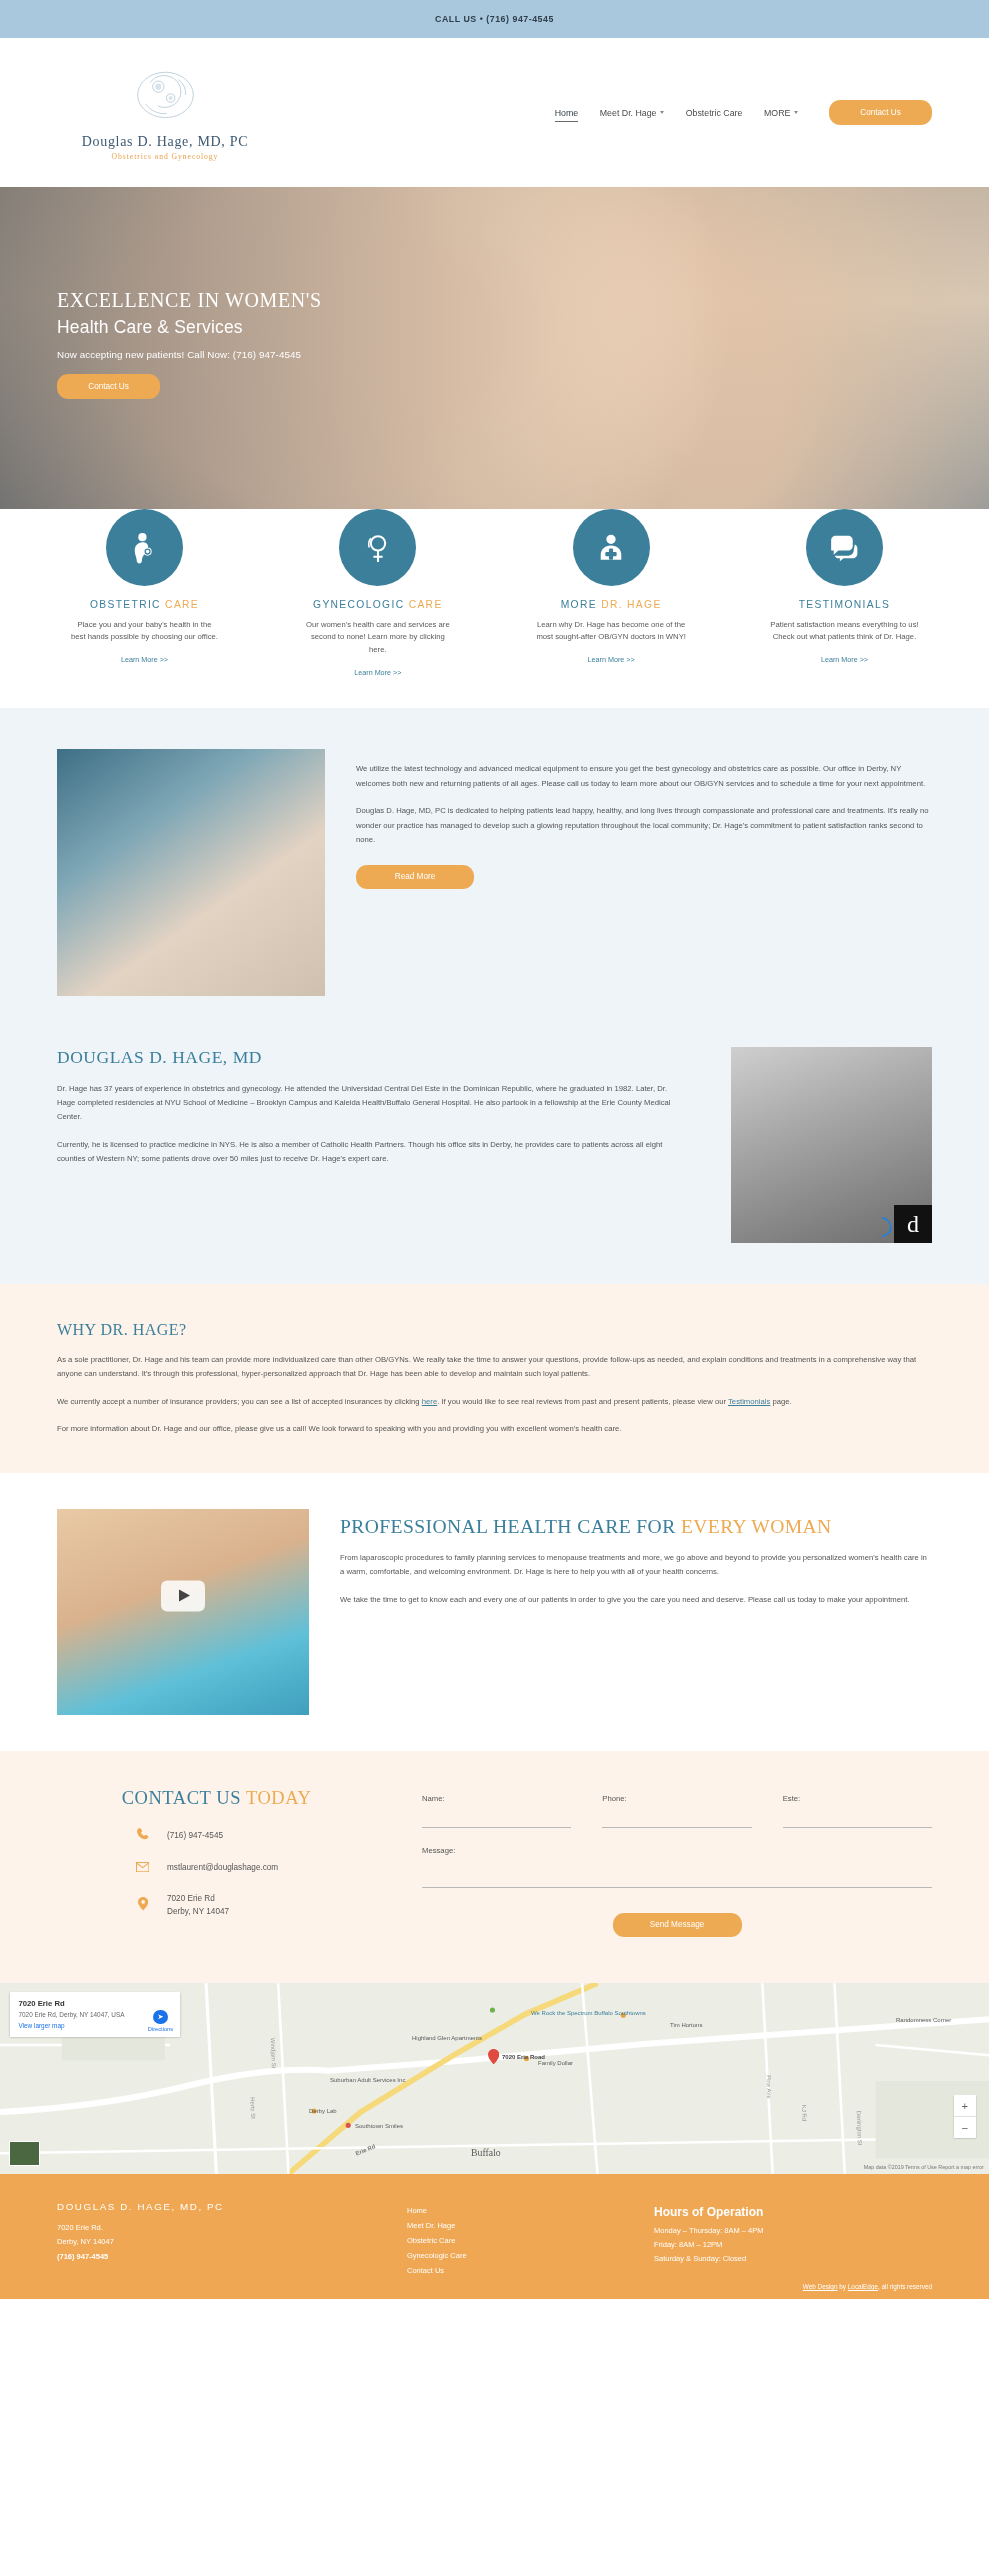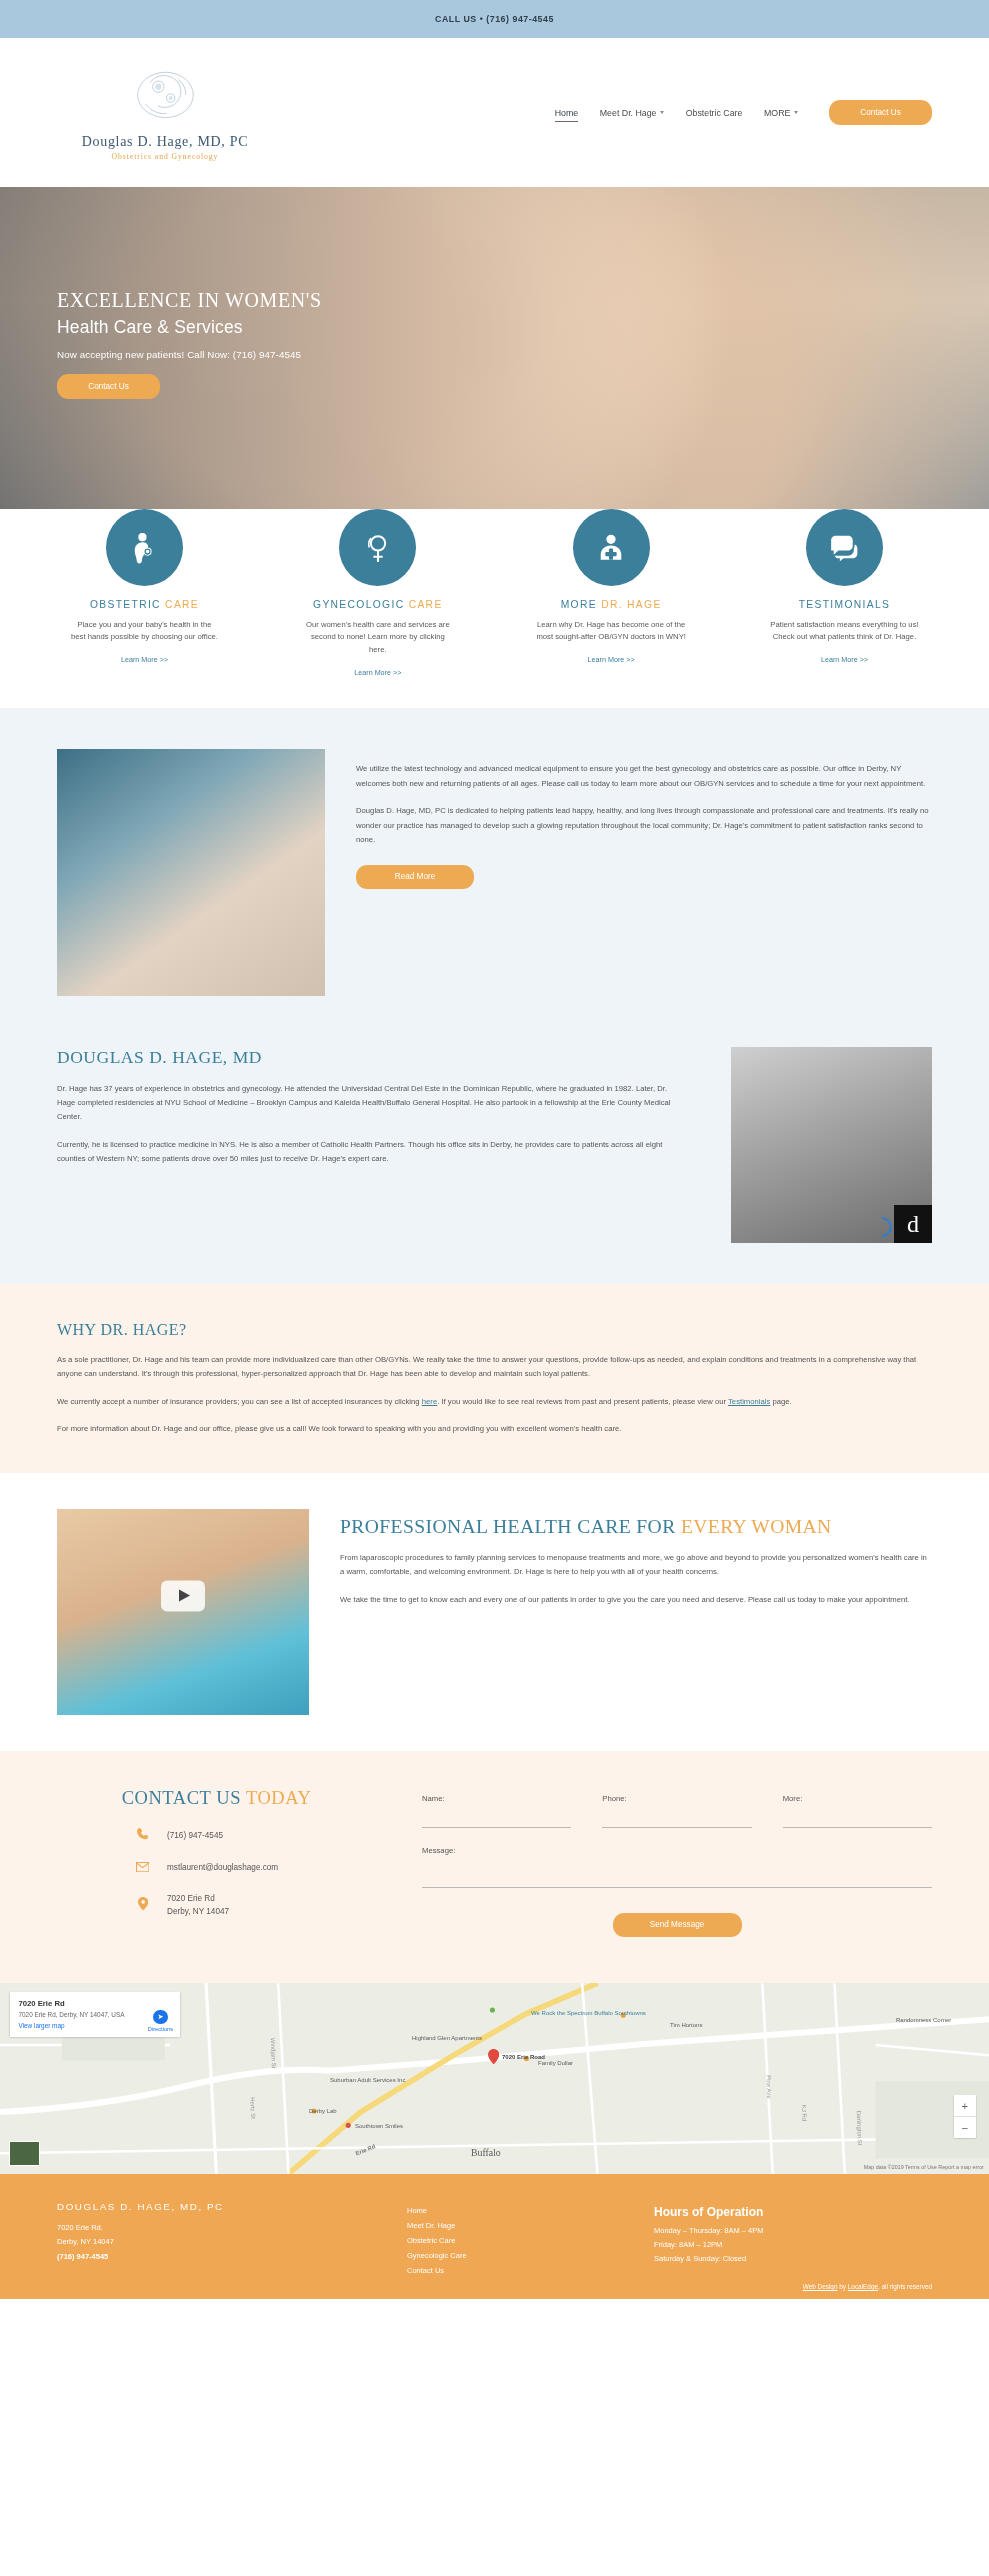--- a/index.html
+++ b/index.html
@@ -389,21 +389,21 @@
     <div class="form-row">
       <div class="fld">
         <label>Name:</label>
         <input type="text" value="" style="">
       </div>
       <div class="fld">
         <label>Phone:</label>
         <input type="text" value="" style="">
       </div>
       <div class="fld">
-        <label>More:</label>
+        <label>Este:</label>
         <input type="text" value="" style="">
       </div>
     </div>
     <div class="fld" style="margin-top:17.5px;">
       <label>Message:</label>
       <textarea style=""></textarea>
     </div>
     <button class="btn btn-send">Send Message</button>
   </div>
 </div>

